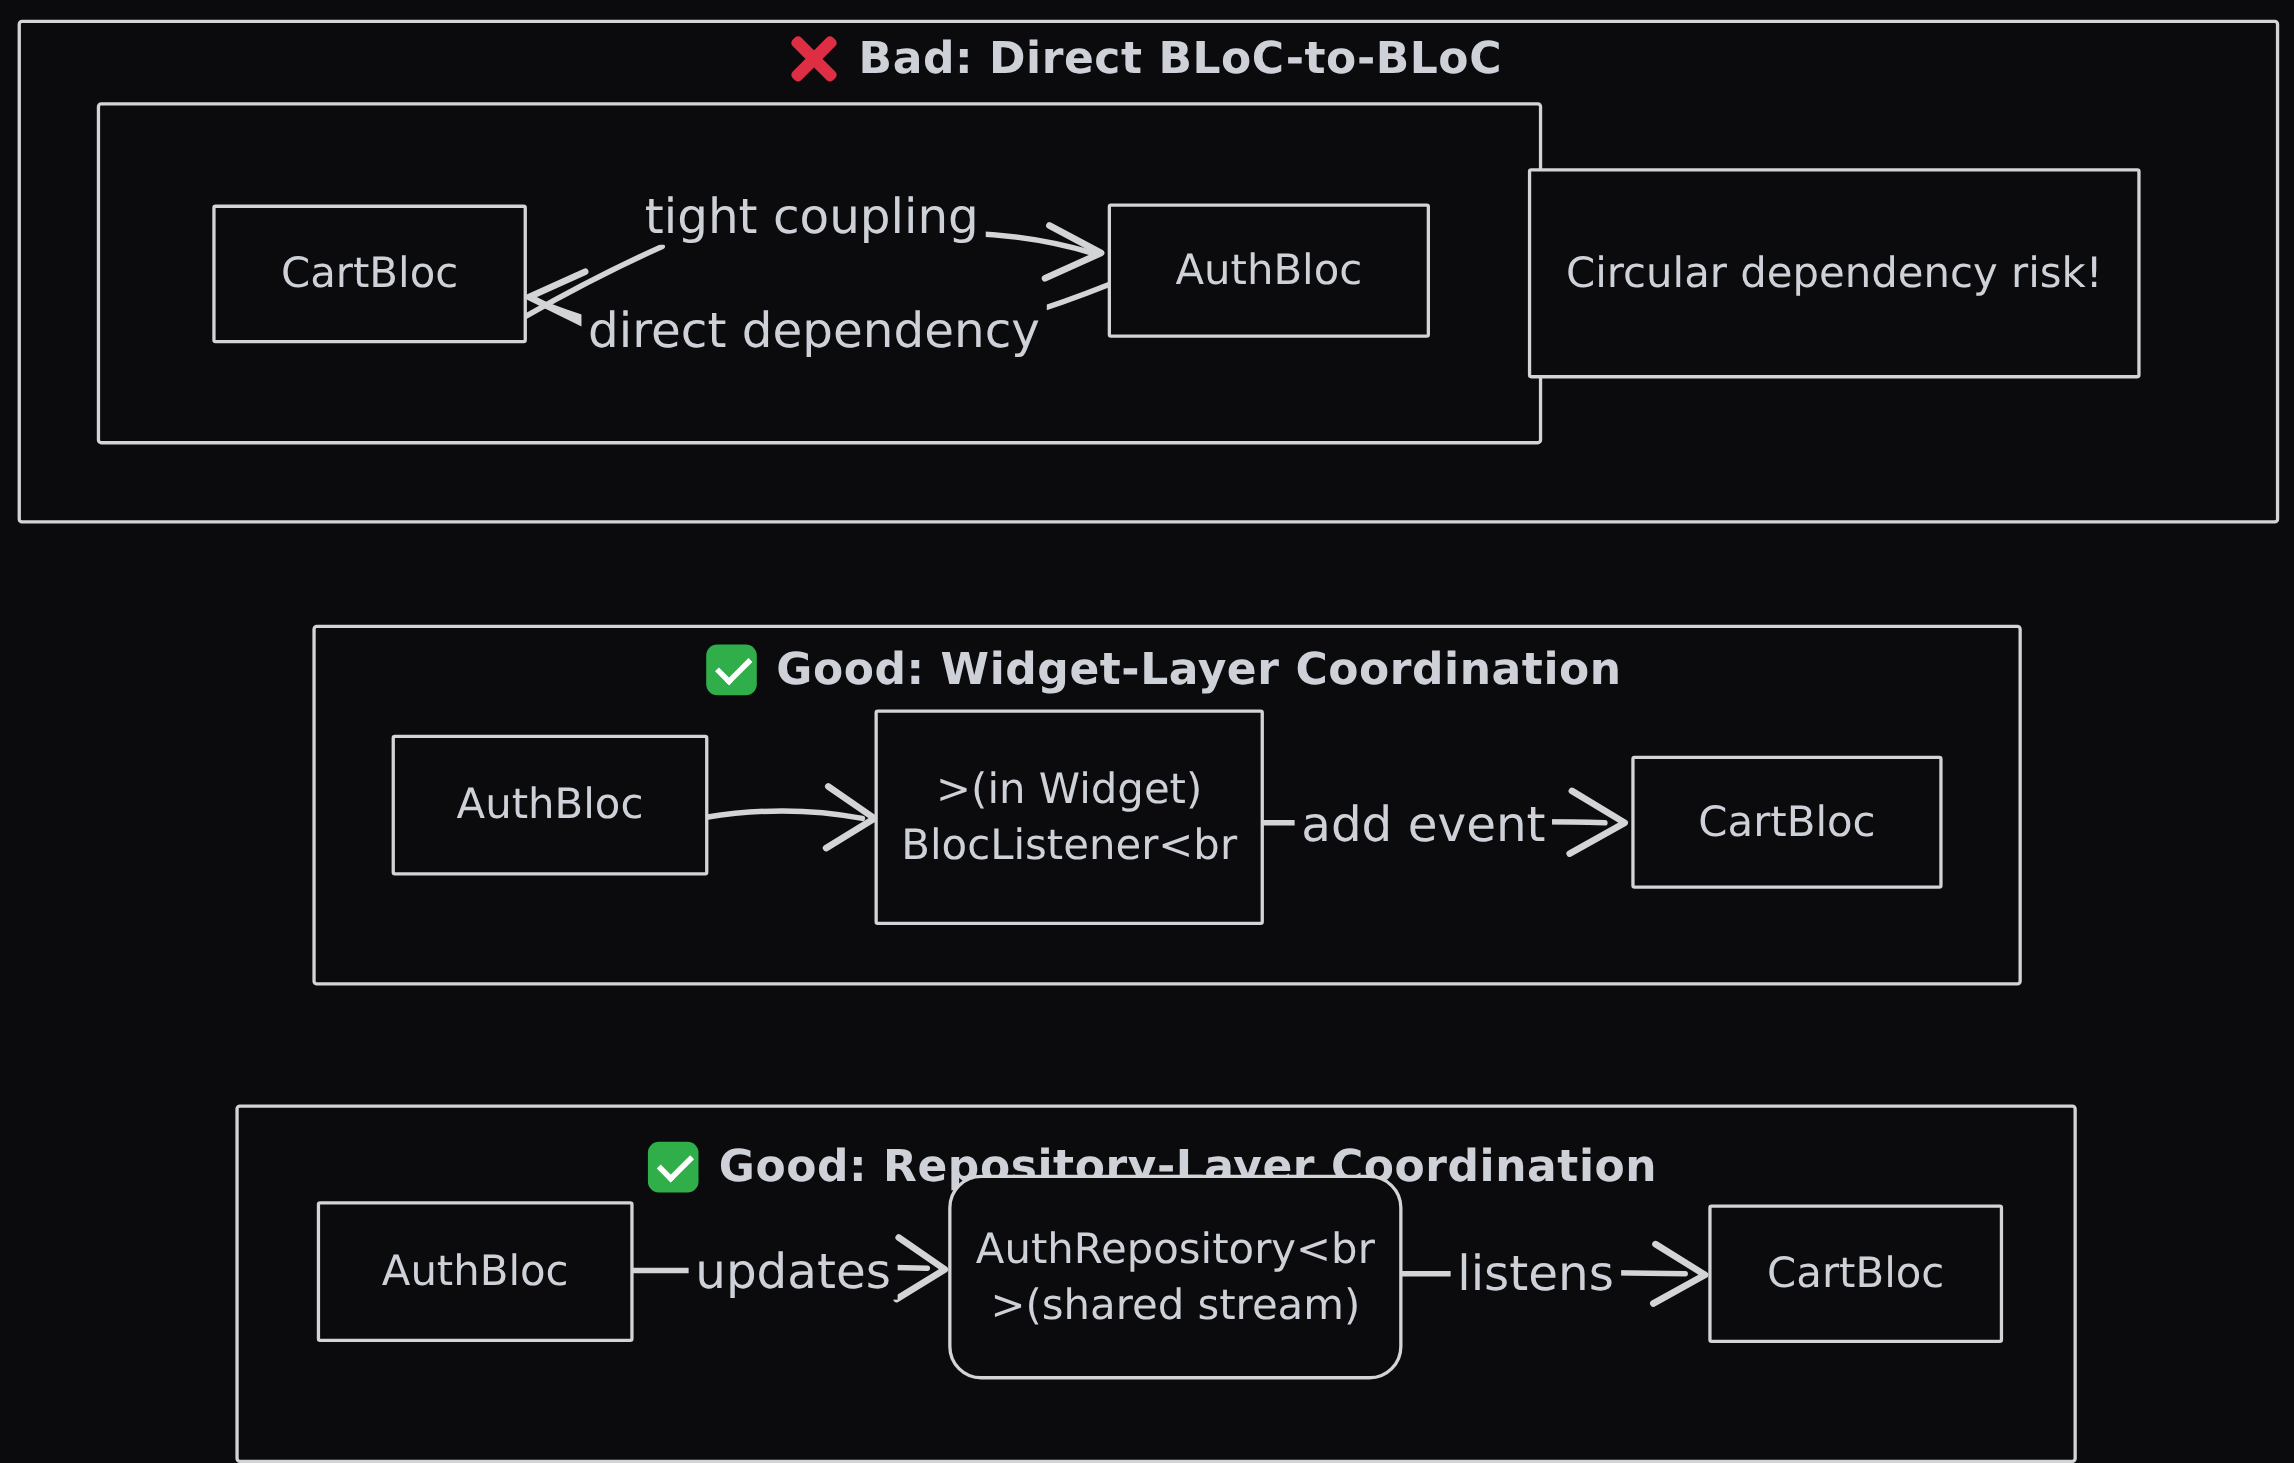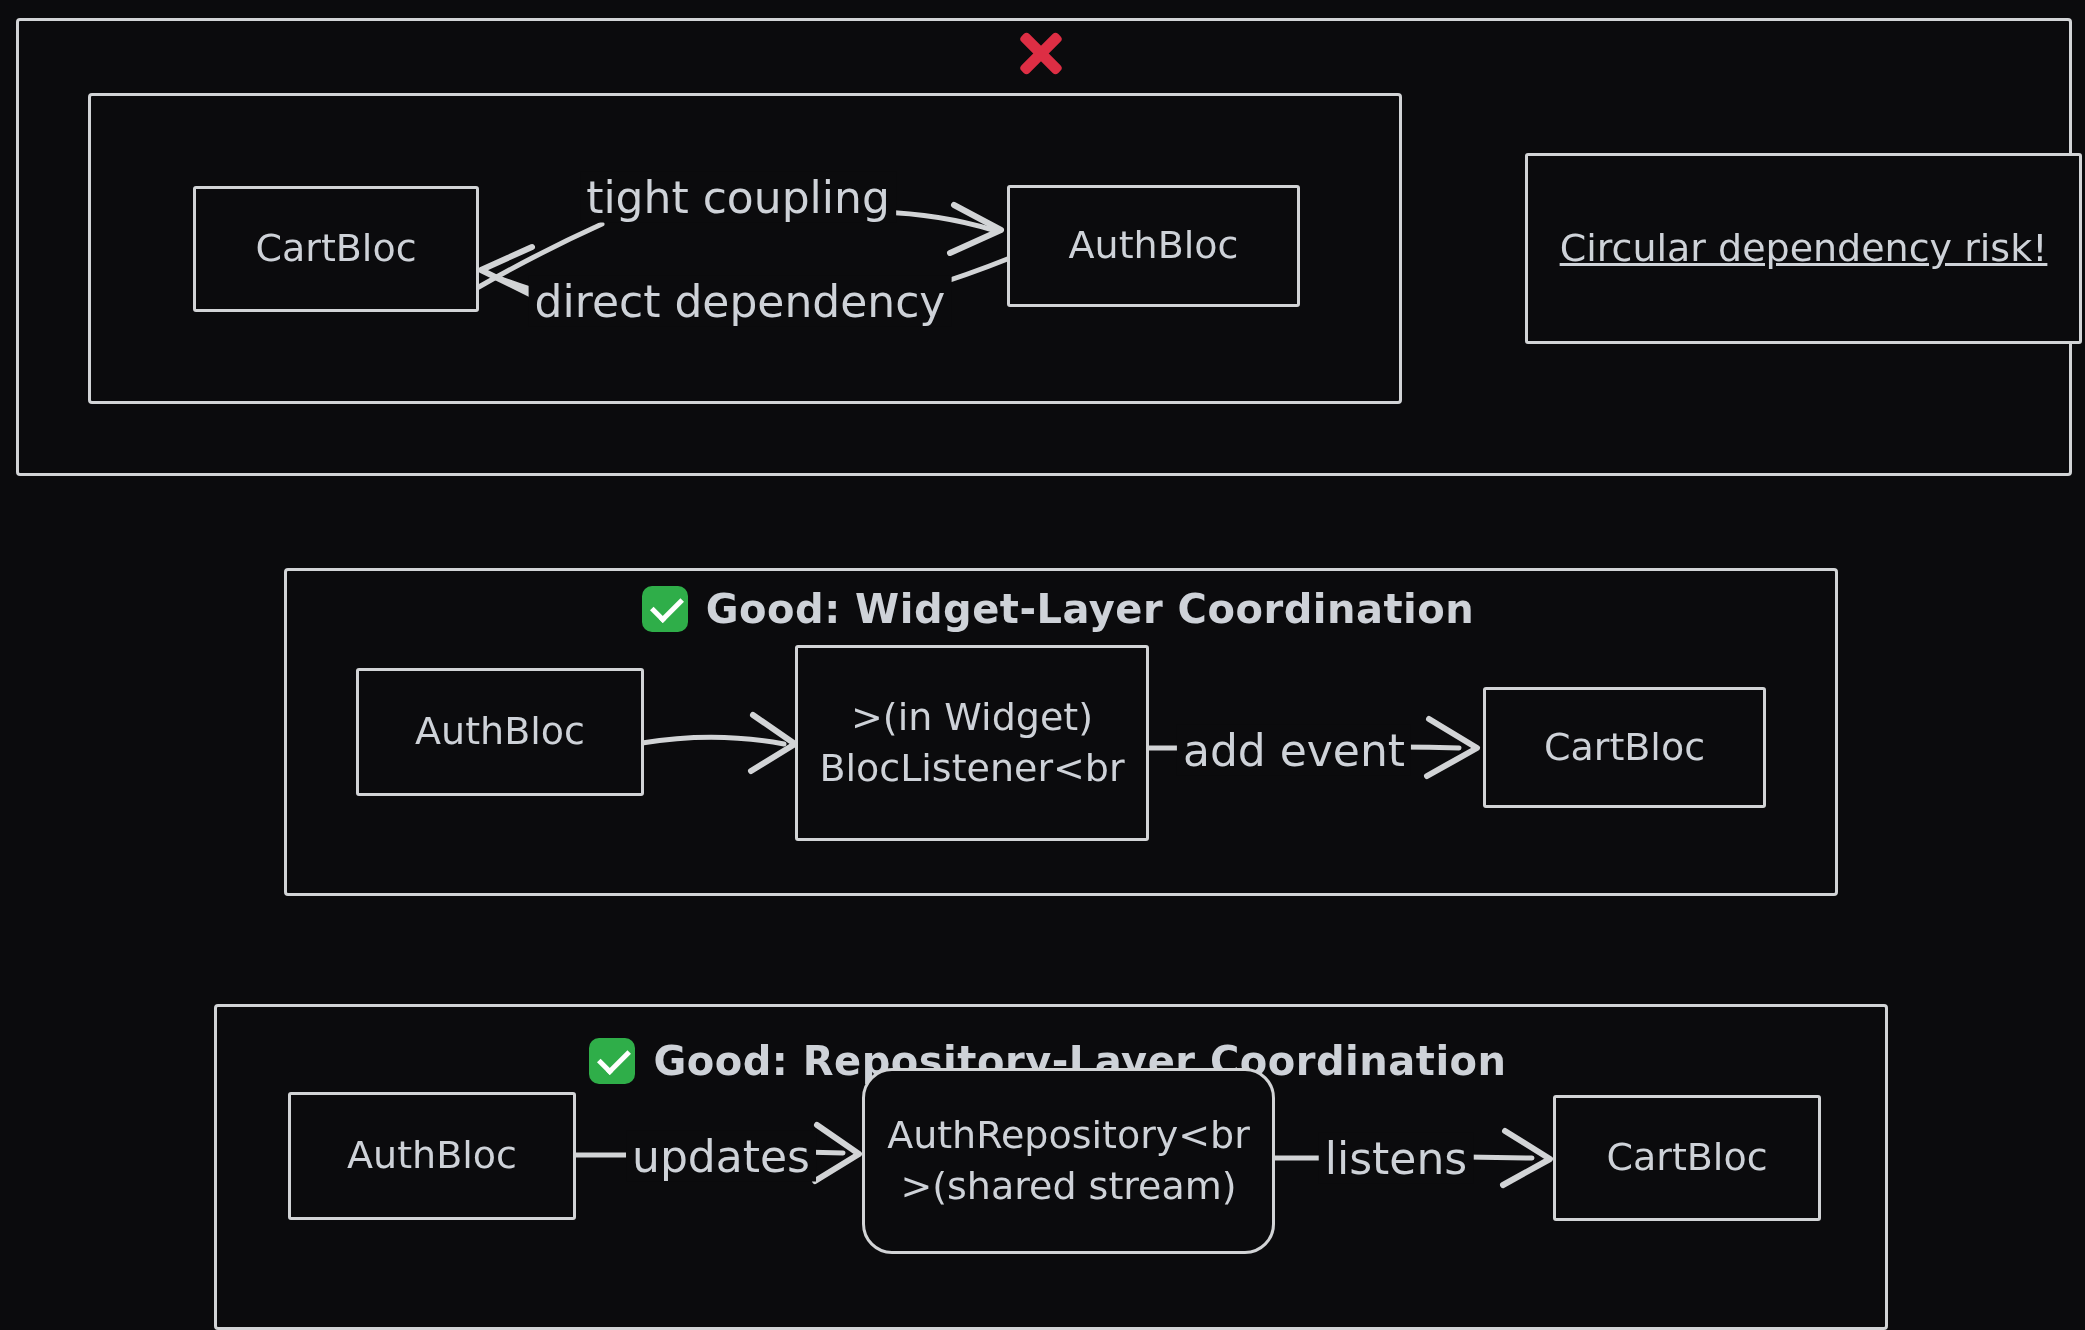--- a/index.html
+++ b/index.html
@@ -88,33 +88,34 @@
       <path class="shaft" d="M 1272 1158 L 1328 1158"></path>
       <path class="shaft" d="M 1467 1157 L 1532 1158"></path>
       <path class="head" d="M 1505 1131 L 1550 1159 L 1503 1185"></path>
     </g>
   </svg>
 
   <div class="container-box" style="left:16px;top:18px;width:2050px;height:452px;"></div>
 
   <div class="section-title" style="left:16px;top:26px;width:2050px;height:54px;">
     <span class="icon-x"></span>
+    <span>Bad: Direct BLoC-to-BLoC</span>
   </div>
 
   <div class="container-box" style="left:88px;top:93px;width:1308px;height:305px;"></div>
 
   <div class="node" style="left:193px;top:186px;width:280px;height:120px;">
     <span>CartBloc</span>
   </div>
 
   <div class="node" style="left:1007px;top:185px;width:287px;height:116px;">
     <span>AuthBloc</span>
   </div>
 
-  <div class="node" style="left:1525px;top:153px;width:551px;height:185px;text-decoration:underline;">
+  <div class="node" style="left:1389px;top:153px;width:551px;height:185px;">
     <span>Circular dependency risk!</span>
   </div>
 
   <div class="edge-label" style="left:738px;top:197px;">tight coupling</div>
 
   <div class="edge-label" style="left:740px;top:301px;">direct dependency</div>
 
   <div class="container-box" style="left:284px;top:568px;width:1548px;height:322px;"></div>
 
   <div class="section-title" style="left:284px;top:584px;width:1548px;height:50px;">

